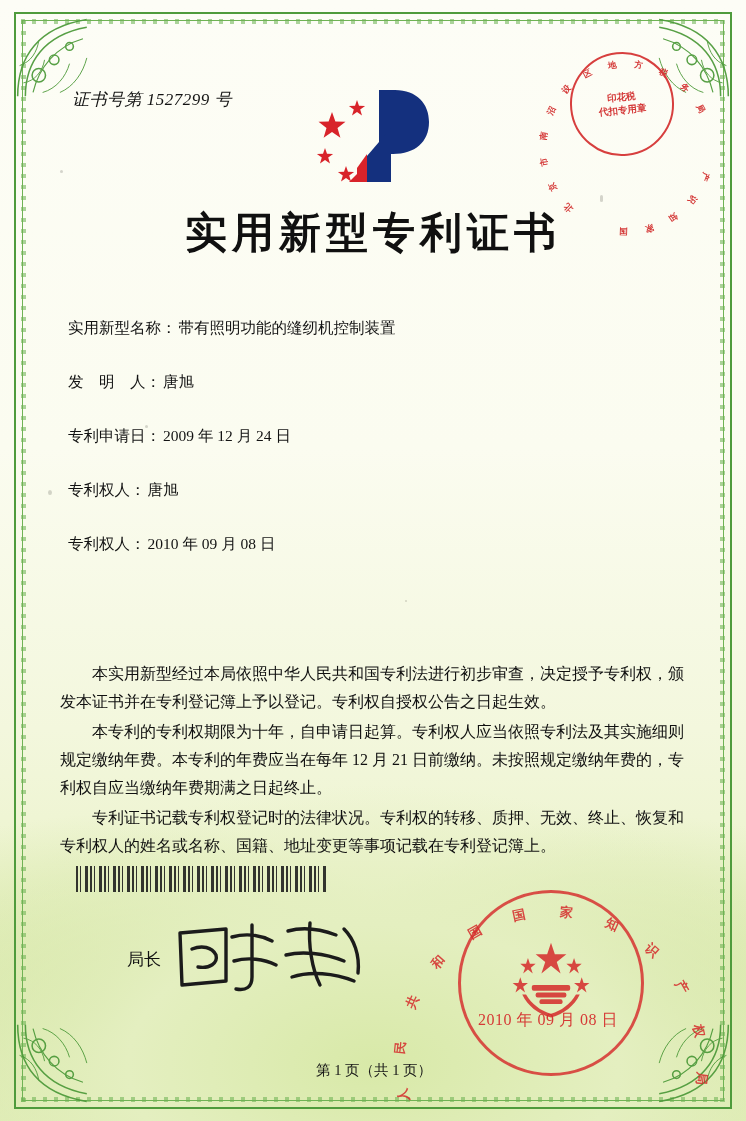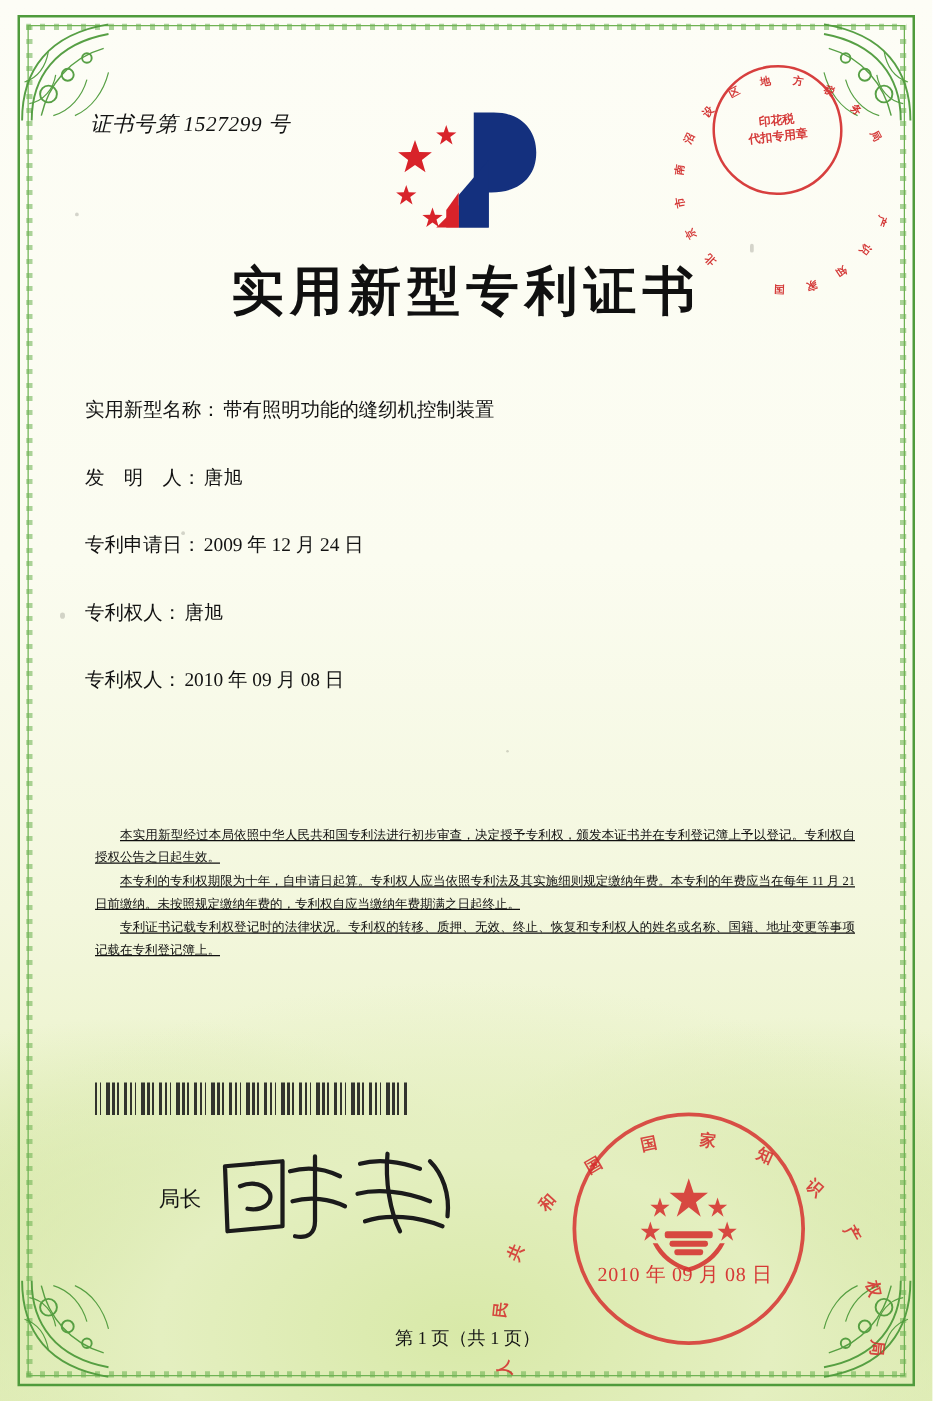--- a/index.html
+++ b/index.html
@@ -136,26 +136,25 @@
     text-align: right;
   }
   .field-value {
     font-family: "Liberation Serif", serif;
     padding-left: 2px;
   }
 
   
   .body-text {
     position: absolute;
-    left: 76px; right: 62px; top: 660px;
-    font-size: 10px;
+    left: 60px; right: 62px; top: 660px;
+    font-size: 16px;
     line-height: 1.75;
     color: #101010;
     text-align: justify;
-    text-decoration: underline;
   }
   .body-text p { text-indent: 2em; margin-bottom: 2px; }
 
   
   .barcode {
     position: absolute;
     left: 76px; top: 866px;
     width: 250px; height: 26px;
     background:
       repeating-linear-gradient(90deg,
@@ -375,21 +374,21 @@
 
     <div class="field-row">
       <span class="field-label">专利权人：</span>
       <span class="field-value">2010 年 09 月 08 日</span>
     </div>
 
   </div>
 
   <div class="body-text">
     <p>本实用新型经过本局依照中华人民共和国专利法进行初步审查，决定授予专利权，颁发本证书并在专利登记簿上予以登记。专利权自授权公告之日起生效。</p>
-    <p>本专利的专利权期限为十年，自申请日起算。专利权人应当依照专利法及其实施细则规定缴纳年费。本专利的年费应当在每年 11 月 21 日前缴纳。未按照规定缴纳年费的，专利权自应当缴纳年费期满之日起终止。</p>
+    <p>本专利的专利权期限为十年，自申请日起算。专利权人应当依照专利法及其实施细则规定缴纳年费。本专利的年费应当在每年 12 月 21 日前缴纳。未按照规定缴纳年费的，专利权自应当缴纳年费期满之日起终止。</p>
     <p>专利证书记载专利权登记时的法律状况。专利权的转移、质押、无效、终止、恢复和专利权人的姓名或名称、国籍、地址变更等事项记载在专利登记簿上。</p>
   </div>
 
   <div class="barcode"></div>
 
   <div class="sig-label">局长</div>
   <svg class="signature" viewBox="0 0 210 86">
     <g fill="none" stroke="#1b1b1b" stroke-width="3.4" stroke-linecap="round" stroke-linejoin="round">
       <path d="M12 18 L58 14 L58 66 L14 70 L12 18 Z"></path>
       <path d="M24 34 C34 30 44 32 48 40 C50 48 42 54 30 52"></path>

